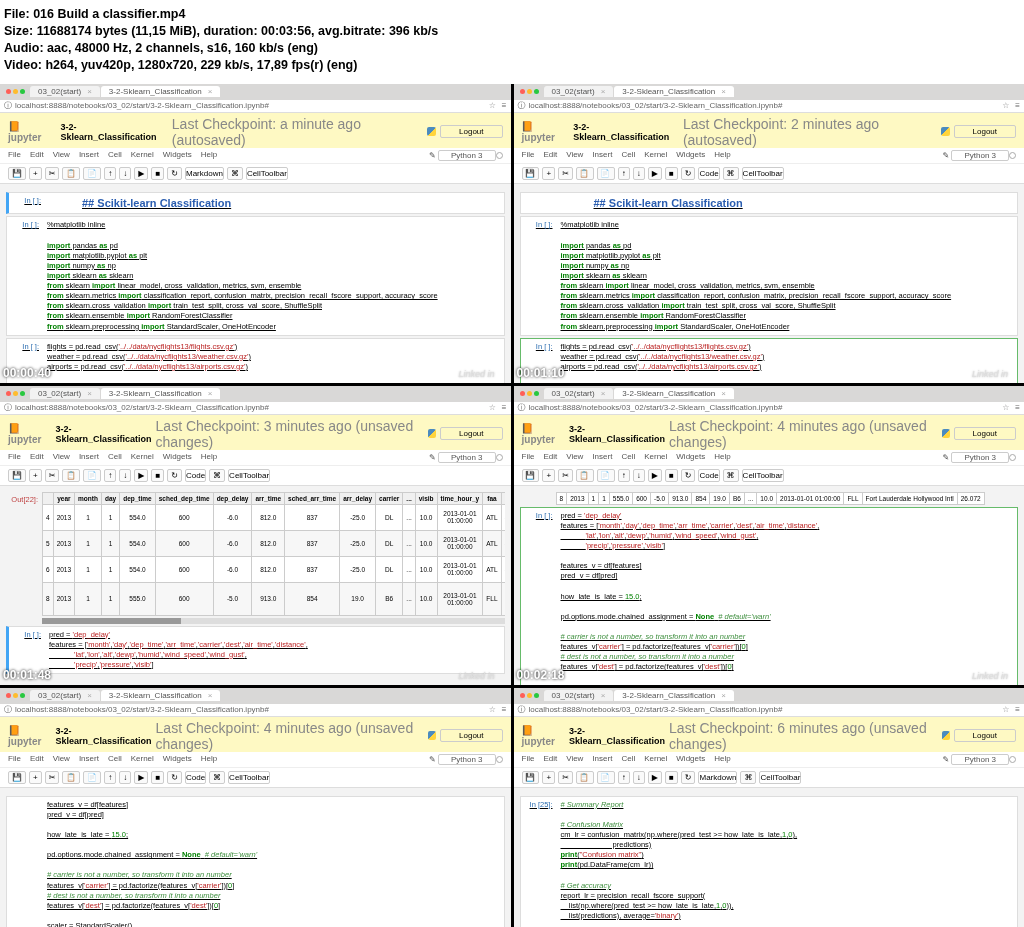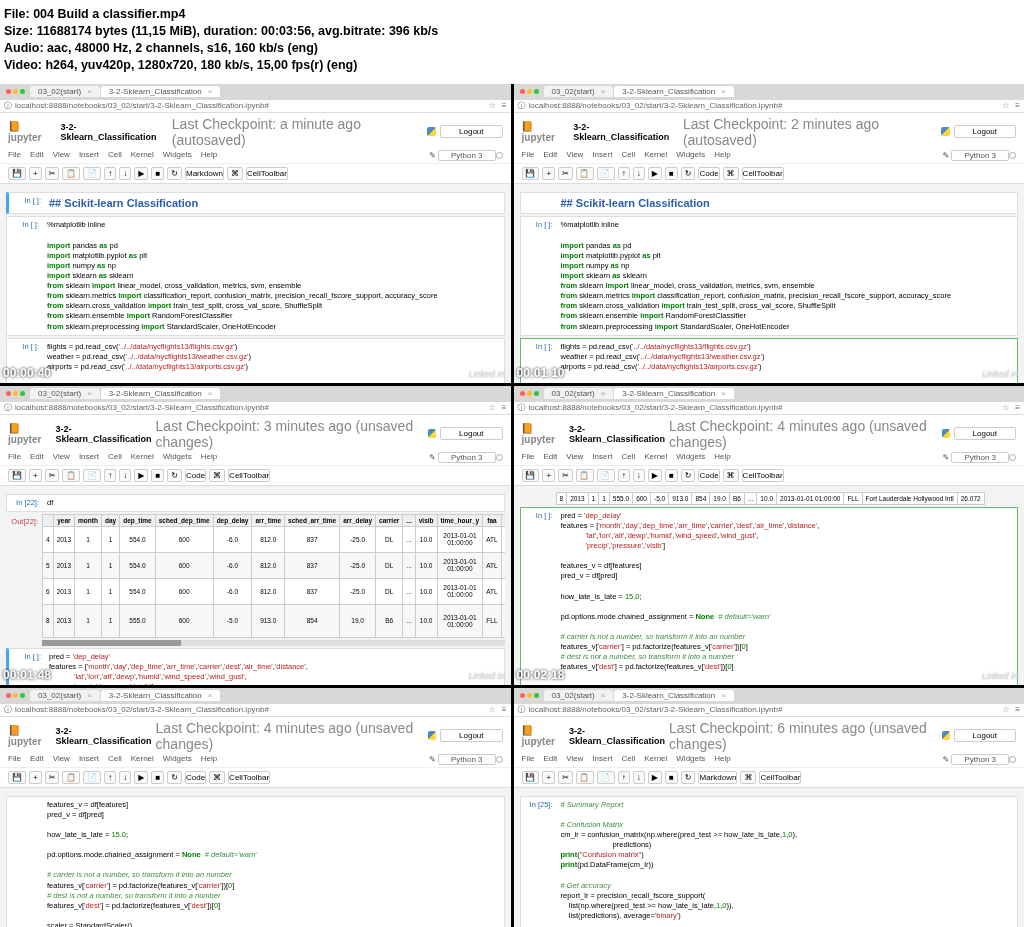--- a/index.html
+++ b/index.html
@@ -14,72 +14,72 @@
   .dot { width:5px; height:5px; border-radius:50%; }
   .dot.r{background:#ff5f57}.dot.y{background:#febc2e}.dot.g{background:#28c840}
   .tab { background:#f2f2f2; padding:1px 8px; border-radius:3px 3px 0 0; color:#555;}
   .tab.active{background:#fff;text-align:center;}
   .tab .close{color:#aaa; margin-left:6px;}
   .url { background:#fff; height:13px; display:flex; align-items:center; font-size:8px; padding:0 4px; color:#666; border-bottom:1px solid #ddd;}
   .url .lock{margin-right:3px;}
   .url .star{margin-left:auto; color:#888;}
 
   
-  .jhead { background:#ffffff; padding:3px 8px 0 8px; display:flex; align-items:center; font-size:9px;}
+  .jhead { background:#fef9c3; padding:3px 8px 0 8px; display:flex; align-items:center; font-size:9px;}
   .jlogo { color:#777; font-size:10px; margin-right:6px;}
   .jlogo b{ color:#888;}
   .jtitle{font-weight:bold; color:#000; margin-right:4px;}
   .jcheck{color:#888; font-size:14px;}
   .logout{margin-left:auto; border:1px solid #ccc; padding:1px 18px; border-radius:2px; font-size:8px;}
   .pylogo{width:9px;height:9px;background:linear-gradient(135deg,#4b8bbe 50%,#ffd43b 50%);border-radius:2px;margin-right:4px;}
 
   .jmenu{background:#fff; display:flex; padding:2px 8px; gap:9px; font-size:8px; color:#555; border-bottom:1px solid #eee;}
   .jmenu span:last-child{margin-left:auto;}
   .kernel{border:1px solid #ccc; padding:0 12px; border-radius:2px;}
   .kernelcirc{width:7px;height:7px;border:1px solid #aaa;border-radius:50%;margin-left:4px;}
 
   .toolbar{background:#fff;display:flex;align-items:center;padding:3px 8px;gap:3px;font-size:8px;border-bottom:1px solid #ddd;}
   .tbtn{border:1px solid #ccc;padding:1px 3px;border-radius:2px;min-width:12px;text-align:center;background:#fafafa;}
   .tsel{border:1px solid #ccc;padding:1px 0;border-radius:2px;background:#fff;}
 
   
   .nbbody{background:#f3f3f3;height:225px;overflow:hidden;padding:6px;position:relative;}
-  .cell{background:#fff;border:1px solid #ddd;margin:2px 0;display:flex;font-size:7.5px;font-family:Menlo,monospace;}
+  .cell{background:#fff;border:1px solid #ddd;margin:2px 0;display:flex;font-size:7.5px;font-family:Menlo,monospace;text-decoration:underline;}
   .cell.sel{border:1px solid #66bb6a;}
   .cell.blue{border-left:3px solid #42a5f5;}
   .prompt{width:36px;text-align:right;padding:3px 4px;color:#2b6db0;font-size:7.5px;flex-shrink:0;}
   .prompt.out{color:#bf4040;}
   .cellcontent{padding:3px 4px;flex:1;line-height:1.35;white-space:pre;overflow-x:hidden;overflow-y:hidden;}
-  .md h2{color:#2a5db0;font-size:11px;font-weight:bold;font-family:Arial;}
+  .md h2{color:#2a5db0;font-size:11px;font-weight:bold;font-family:Arial;margin-left:33px;}
   .kw{color:#008000;font-weight:bold;}
   .str{color:#ba2121;}
   .cm{color:#3f8f3f;font-style:italic;}
   .num{color:#008000;}
 
   
   .ts{position:absolute;left:3px;bottom:3px;color:#fff;font-size:12px;font-weight:bold;text-shadow:0 0 3px #000;}
-  .li{position:absolute;right:6px;bottom:4px;color:#e0e0e0;font-size:9px;font-style:italic;text-shadow:0 0 2px #aaa;}
+  .li{position:absolute;right:16px;bottom:4px;color:#e0e0e0;font-size:9px;font-style:italic;text-shadow:0 0 2px #aaa;}
 
   
   .dftable{font-size:6.5px;border-collapse:collapse;background:#fff;}
   .dftable th,.dftable td{border:1px solid #ccc;padding:2px 3px;text-align:center;}
   .dftable th{background:#f0f0f0;font-weight:bold;}
   .dftable tr.odd{background:#f7f7f7;}
 
   .scrollbar{height:6px;background:#ddd;margin-top:2px;}
   .scrollbar .thumb{height:100%;width:30%;background:#999;}
 </style>
 </head>
 <body>
 
 <div class="header-info">
-  <div>File: 004 Build a classifier.mp4</div>
+  <div>File: 016 Build a classifier.mp4</div>
   <div>Size: 11688174 bytes (11,15 MiB), duration: 00:03:56, avg.bitrate: 396 kb/s</div>
   <div>Audio: aac, 48000 Hz, 2 channels, s16, 160 kb/s (eng)</div>
-  <div>Video: h264, yuv420p, 1280x720, 180 kb/s, 15,00 fps(r) (eng)</div>
+  <div>Video: h264, yuv420p, 1280x720, 229 kb/s, 17,89 fps(r) (eng)</div>
 </div>
 
 <div class="grid">
 
 <div class="panel">
   <div class="chrome">
     <div class="traffic">
           <span class="dot r"></span>
           <span class="dot y"></span>
           <span class="dot g"></span>
@@ -286,24 +286,20 @@
         <span class="tbtn">↑</span>
         <span class="tbtn">↓</span>
         <span class="tbtn">▶</span>
         <span class="tbtn">■</span>
         <span class="tbtn">↻</span>
         <span class="tsel">Code</span>
         <span class="tbtn">⌘</span>
         <span class="tsel">CellToolbar</span>
       </div>
   <div class="nbbody">
-    <div class="cell">
-          <div class="prompt">In [22]:</div>
-          <div class="cellcontent">df</div>
-        </div>
     <div style="display:flex">
           <div class="prompt out" style="width:36px;text-align:right;font-size:7.5px;padding:3px 4px">Out[22]:</div>
       <div style="flex:1;overflow:hidden">
         <table class="dftable" id="dftbl">
               <tbody>
                 <tr>
                   <th></th>
                   <th>year</th>
                   <th>month</th>
                   <th>day</th>

